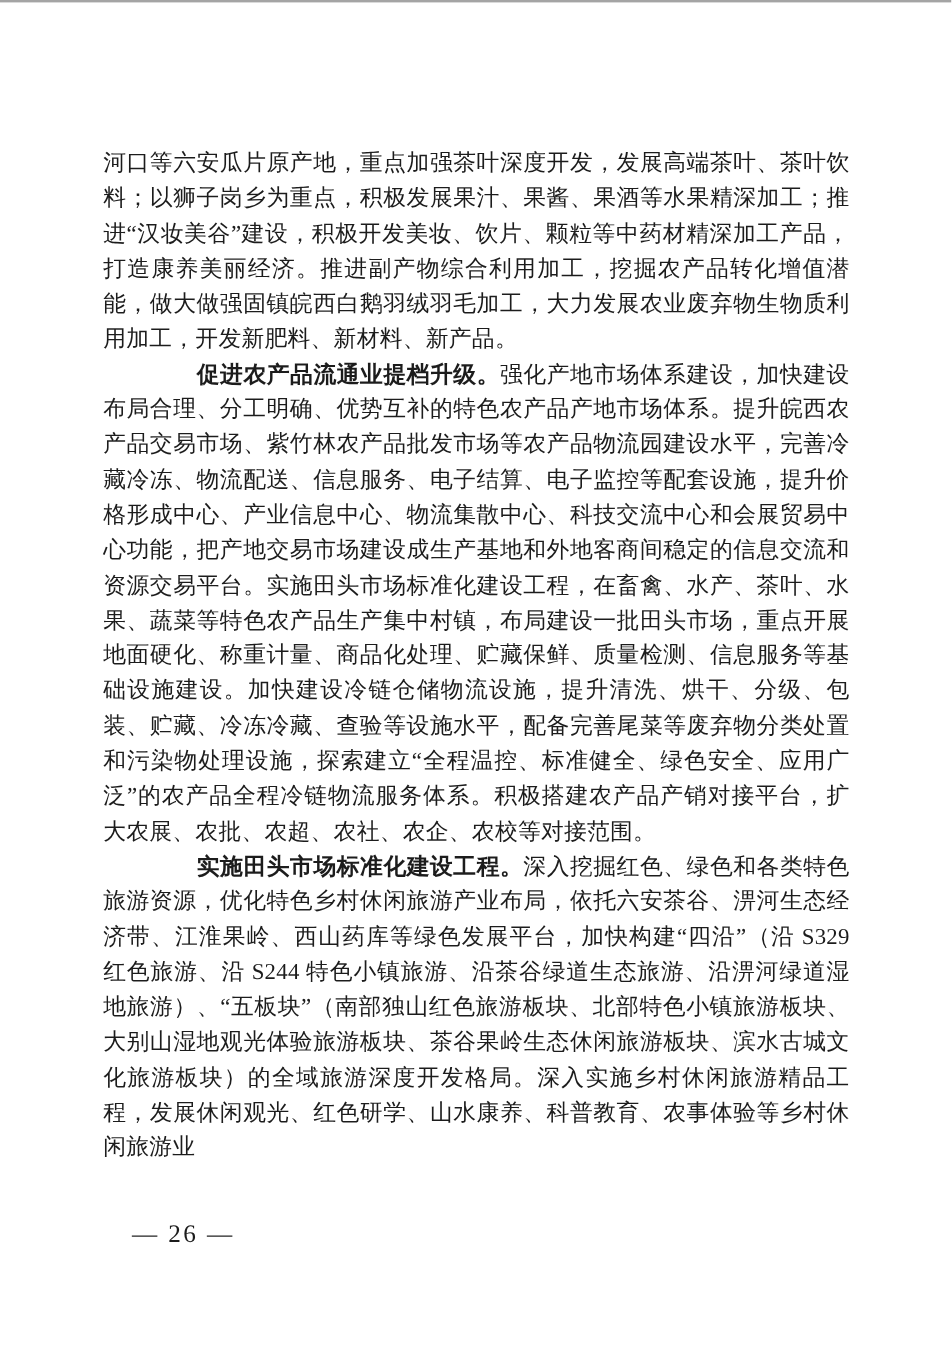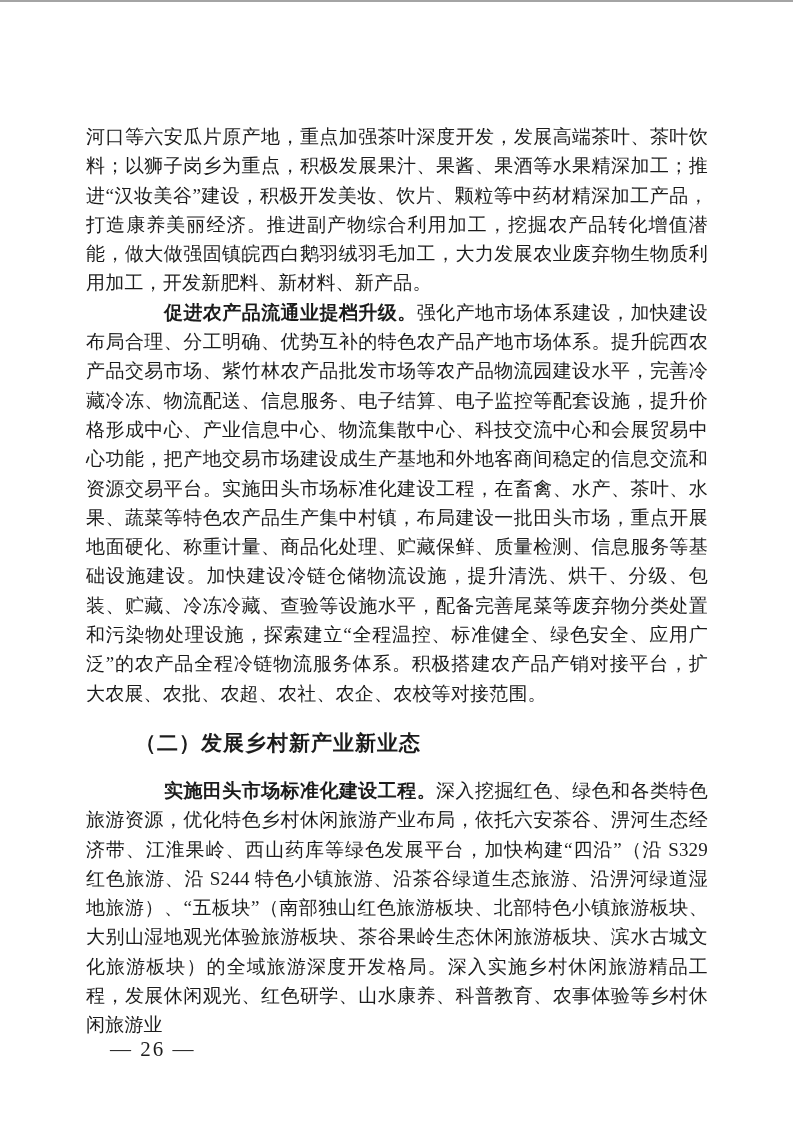--- a/index.html
+++ b/index.html
@@ -57,37 +57,35 @@
     text-align: left;
     letter-spacing: 1px;
   }
   .footer {
     position: absolute;
     left: 110px;
     top: 1016px;
     font-size: 21px;
     letter-spacing: 2px;
     color: #1c1c1c;
-    margin-top: 21px;
   }
 </style>
 </head>
 <body>
 
 <div class="page">
 
   <div class="page-top-edge"></div>
 
   <div class="content">
 
     <p class="para"><span>河口等六安瓜片原产地，重点加强茶叶深度开发，发展高端茶叶、茶叶饮料；以狮子岗乡为重点，积极发展果汁、果酱、果酒等水果精深加工；推进“汉妆美谷”建设，积极开发美妆、饮片、颗粒等中药材精深加工产品，打造康养美丽经济。推进副产物综合利用加工，挖掘农产品转化增值潜能，做大做强固镇皖西白鹅羽绒羽毛加工，大力发展农业废弃物生物质利用加工，开发新肥料、新材料、新产品。</span></p>
 
     <p class="para indent"><span class="lead">促进农产品流通业提档升级。</span><span>强化产地市场体系建设，加快建设布局合理、分工明确、优势互补的特色农产品产地市场体系。提升皖西农产品交易市场、紫竹林农产品批发市场等农产品物流园建设水平，完善冷藏冷冻、物流配送、信息服务、电子结算、电子监控等配套设施，提升价格形成中心、产业信息中心、物流集散中心、科技交流中心和会展贸易中心功能，把产地交易市场建设成生产基地和外地客商间稳定的信息交流和资源交易平台。实施田头市场标准化建设工程，在畜禽、水产、茶叶、水果、蔬菜等特色农产品生产集中村镇，布局建设一批田头市场，重点开展地面硬化、称重计量、商品化处理、贮藏保鲜、质量检测、信息服务等基础设施建设。加快建设冷链仓储物流设施，提升清洗、烘干、分级、包装、贮藏、冷冻冷藏、查验等设施水平，配备完善尾菜等废弃物分类处置和污染物处理设施，探索建立“全程温控、标准健全、绿色安全、应用广泛”的农产品全程冷链物流服务体系。积极搭建农产品产销对接平台，扩大农展、农批、农超、农社、农企、农校等对接范围。</span></p>
 
-    <h3 class="heading">（二）发展乡村新产业新业态</h3>
 
     <p class="para indent"><span class="lead">实施田头市场标准化建设工程。</span><span>深入挖掘红色、绿色和各类特色旅游资源，优化特色乡村休闲旅游产业布局，依托六安茶谷、淠河生态经济带、江淮果岭、西山药库等绿色发展平台，加快构建“四沿”（沿 S329 红色旅游、沿 S244 特色小镇旅游、沿茶谷绿道生态旅游、沿淠河绿道湿地旅游）、“五板块”（南部独山红色旅游板块、北部特色小镇旅游板块、大别山湿地观光体验旅游板块、茶谷果岭生态休闲旅游板块、滨水古城文化旅游板块）的全域旅游深度开发格局。深入实施乡村休闲旅游精品工程，发展休闲观光、红色研学、山水康养、科普教育、农事体验等乡村休闲旅游业</span></p>
 
   </div>
 
   <div class="footer">
     <span>— 26 —</span>
   </div>
 
 </div>

